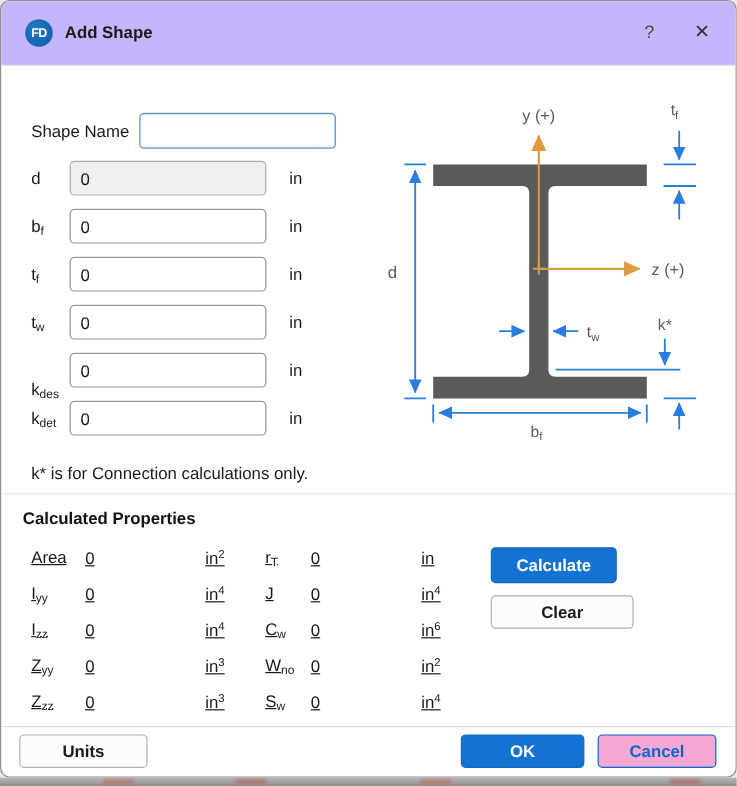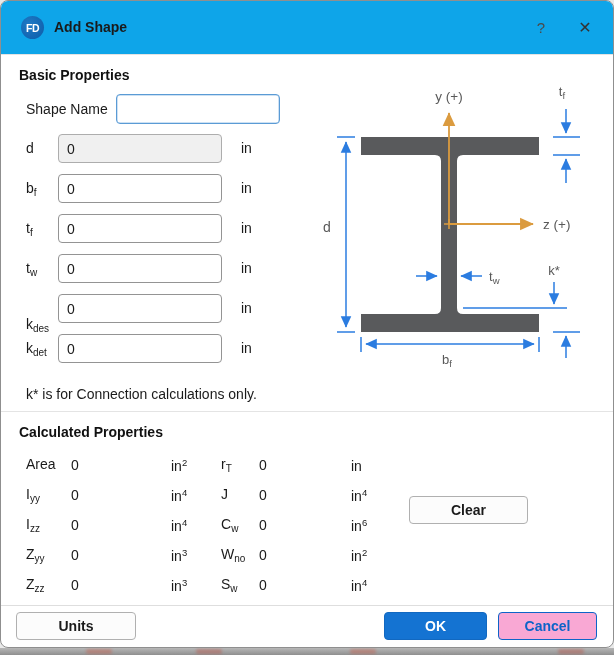--- a/index.html
+++ b/index.html
@@ -7,21 +7,21 @@
     width:614px;height:655px;position:relative;overflow:hidden;
     font-family:"Liberation Sans",sans-serif;background:#e9e9e9;
   }
   .dialog{
     position:absolute;left:0;top:0;width:612px;height:646px;
     background:#ffffff;border:1px solid #8f8f8f;border-radius:8px;
     box-sizing:content-box;overflow:hidden;
   }
   .titlebar{
     position:absolute;left:0;top:0;right:0;height:53px;
-    background:#0ea5e9;border-bottom:1px solid #e3e3e3;
+    background:#c4b5fd;border-bottom:1px solid #e3e3e3;
   }
   .app-icon{
     position:absolute;left:20px;top:15px;width:23px;height:23px;border-radius:50%;
     background:radial-gradient(circle at 35% 35%, #1e7ac6, #0d5ca8);
     color:#fff;font-size:10.5px;font-weight:bold;letter-spacing:-0.5px;
     display:flex;align-items:center;justify-content:center;
   }
   .win-title{position:absolute;left:53px;top:18px;font-size:14px;font-weight:600;color:#1a1a1a;}
   .help-btn{position:absolute;left:528px;top:14px;width:24px;height:24px;font-size:15px;color:#4a4a4a;
     display:flex;align-items:center;justify-content:center;cursor:pointer;}
@@ -36,21 +36,21 @@
     border:1px solid #949494;border-radius:4px;background:#fff;
     font-family:"Liberation Sans",sans-serif;font-size:14px;color:#1a1a1a;padding:0 8px;outline:none;
   }
   .tb.focused{border:1px solid #5b9bd5;box-shadow:0 0 0 0.5px #9cc3e8 inset;}
   .tb.disabled{background:#f0f0f0;border-color:#adadad;}
   .unit{position:absolute;font-size:14px;color:#1a1a1a;}
   .divider{position:absolute;left:0;right:0;height:1px;background:#e4e4e4;}
   .calc-grid{
     position:absolute;left:25px;top:449px;display:grid;
     grid-template-columns:45px 100px 50px 38px 92px 60px;grid-auto-rows:30px;
-    align-items:center;font-size:14px;color:#1a1a1a;
+    align-items:center;font-size:14px;color:#1a1a1a;text-decoration:underline;
   }
   .btn{
     position:absolute;box-sizing:border-box;border-radius:4px;font-family:"Liberation Sans",sans-serif;
     font-size:14px;font-weight:600;display:flex;align-items:center;justify-content:center;cursor:pointer;
   }
   .btn-primary{background:#1473d2;border:1px solid #1268c0;color:#fff;}
   .btn-neutral{background:#fcfcfc;border:1px solid #b0b0b0;color:#1a1a1a;}
   .btn-outline{background:#f9a8d4;border:1px solid #0d64c8;color:#0d64c8;}
   .bg-strip{position:absolute;left:0;top:648px;width:614px;height:7px;
     background:linear-gradient(#b7b7b7,#8f8f8f);overflow:hidden;}
@@ -62,21 +62,20 @@
 
 <div class="dialog">
 
   <div class="titlebar">
     <div class="app-icon">FD</div>
     <div class="win-title">Add Shape</div>
     <div class="help-btn">?</div>
     <div class="close-btn">✕</div>
   </div>
 
-  <div class="heading" style="left:18px;top:66px;">Basic Properties</div>
 
   <div class="lbl" style="left:25px;top:100px;">Shape Name</div>
   <input class="tb focused" style="left: 115px; top: 93px; height: 30px;" value="">
 
   <div class="lbl" style="left:25px;top:139px;"><span>d</span><span class="sb"></span></div>
   <input class="tb disabled" style="left: 57px; top: 133px;" disabled="" value="0">
   <div class="unit" style="left:240px;top:139px;">in</div>
 
   <div class="lbl" style="left:25px;top:179px;"><span>b</span><span class="sb">f</span></div>
   <input class="tb" style="left: 57px; top: 173px;" value="0">
@@ -183,24 +182,25 @@
     <span><span>in</span><span class="sp">2</span></span>
 
     <span><span>Z</span><span class="sb">zz</span></span>
     <span>0</span>
     <span><span>in</span><span class="sp">3</span></span>
     <span><span>S</span><span class="sb">w</span></span>
     <span>0</span>
     <span><span>in</span><span class="sp">4</span></span>
   </div>
 
+  <div class="btn btn-primary" style="left:408px;top:455px;width:105px;height:30px;">Calculate</div>
   <div class="btn btn-neutral" style="left:408px;top:495px;width:119px;height:28px;">Clear</div>
 
   <div class="divider" style="top:604px;background:#dedede;"></div>
-  <div class="btn btn-neutral" style="left:15px;top:611px;width:120px;height:28px;">Units</div>
+  <div class="btn btn-neutral" style="left:15px;top:611px;width:107px;height:28px;">Units</div>
   <div class="btn btn-primary" style="left:383px;top:611px;width:103px;height:28px;">OK</div>
   <div class="btn btn-outline" style="left:497px;top:611px;width:99px;height:28px;">Cancel</div>
 </div>
 
 <div class="bg-strip">
   <span class="smudge" style="left:86px;background:#c45f4e;"></span>
   <span class="smudge" style="left:196px;background:#b8564a;"></span>
   <span class="smudge" style="left:350px;background:#c45f4e;"></span>
   <span class="smudge" style="left:558px;background:#b8564a;"></span>
 </div>

